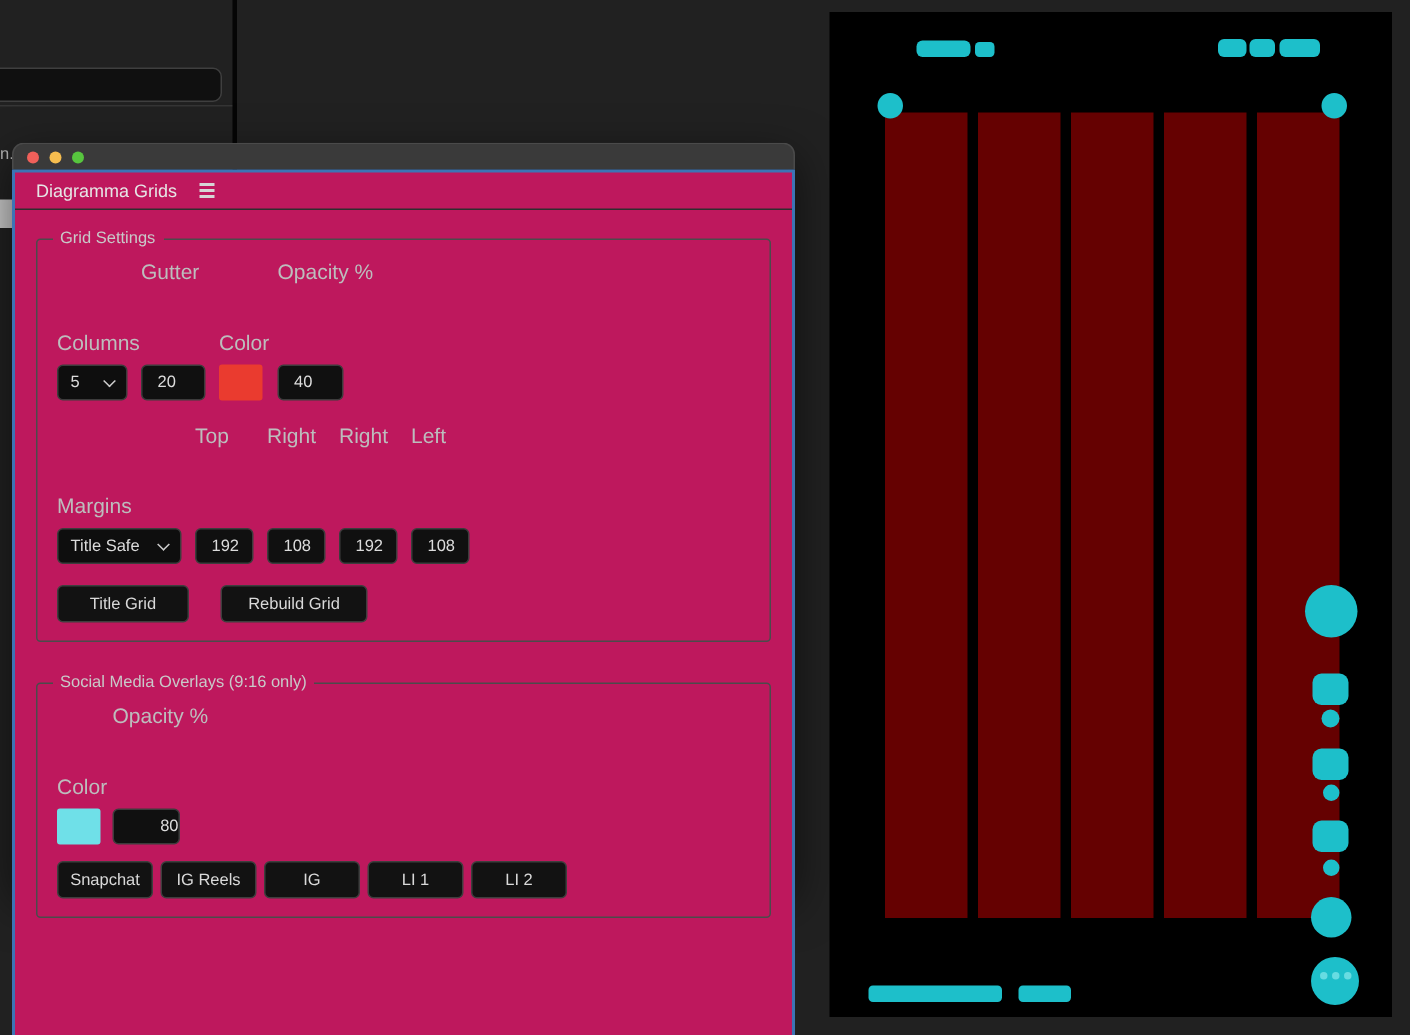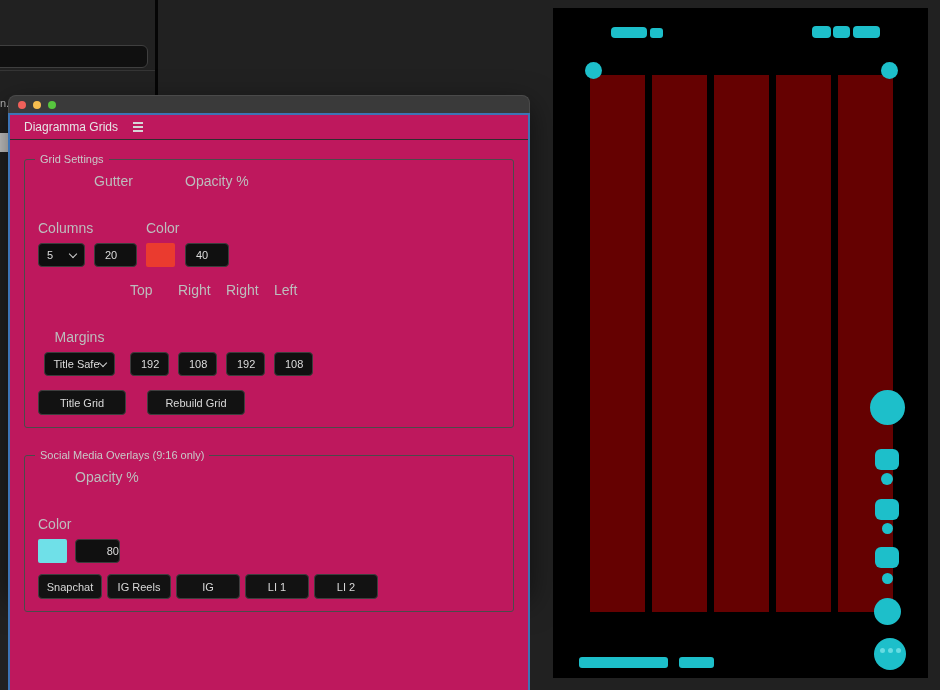--- a/index.html
+++ b/index.html
@@ -49,21 +49,21 @@
   .swatch { width:29px; height:24px; border-radius:2px; cursor:pointer; }
   .btn { height:25px; background:#121212; border:1px solid #3e3e3e; border-radius:4px;
     color:#d9d9d9; font-size:11px; cursor:pointer; font-family:"Liberation Sans",sans-serif; }
 
   .gs-row1 { margin-top:2px; }
   .gs-row1 .grp:nth-child(1){ width:47px; margin-right:9px; }
   .gs-row1 .grp:nth-child(2){ width:43px; margin-right:9px; }
   .gs-row1 .grp:nth-child(3){ width:29px; margin-right:10px; }
   .gs-row1 .grp:nth-child(4){ width:44px; }
   .gs-row2 { margin-top:15px; }
-  .gs-row2 .grp:nth-child(1){ width:83px; margin-right:9px;align-items:center; }
+  .gs-row2 .grp:nth-child(1){ width:83px; margin-right:9px; }
   .gs-row2 .grp:nth-child(n+2){ width:39px; margin-right:9px; }
   .gs-row3 { margin-top:14px; gap:10px; }
   .btn-hide { width:88px; }
   .btn-rebuild { width:98px;margin-left:11px; }
 
   .so-row1 { margin-top:2px; }
   .so-row1 .grp:nth-child(1){ width:29px; margin-right:8px; }
   .so-row1 .grp:nth-child(2){ width:45px; }
   .so-btnrow { margin-top:11px; gap:5px; }
   .so-btnrow .btn { width:64px; }

